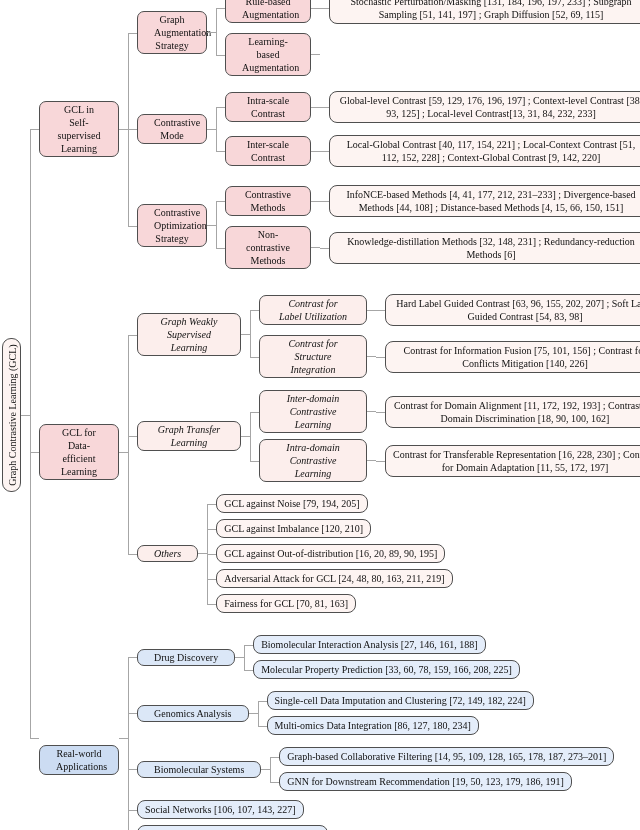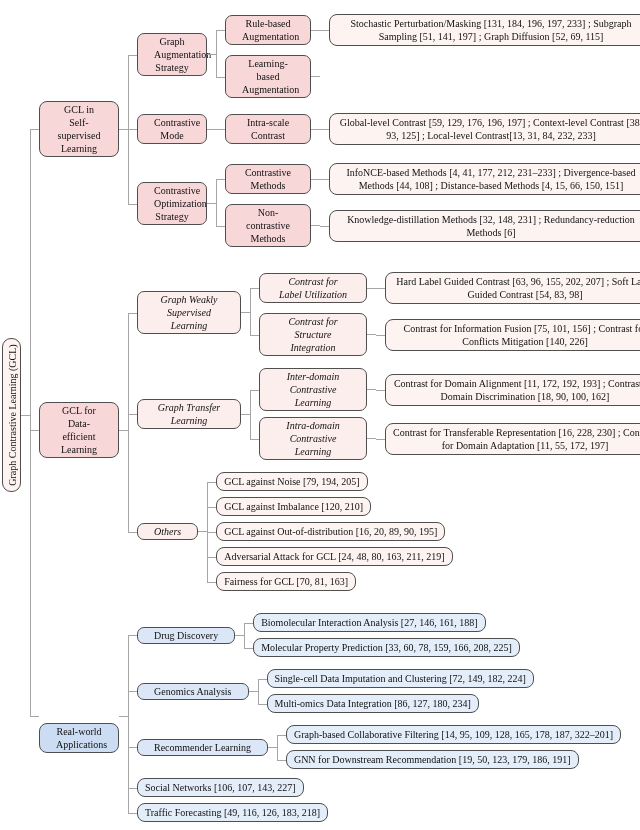--- a/index.html
+++ b/index.html
@@ -25,21 +25,21 @@
   }
   .leaf { border-radius:8px; padding:2px 7px; }
   
   .s-pink       { background:var(--c-pink,#f8d7d9); }
   .s-pink_pale  { background:var(--c-pink_pale,#fceeec);font-style:italic; }
   .s-pink_leaf  { background:var(--c-pink_leaf,#fdf4f2); }
   .s-blue       { background:var(--c-blue,#ccdcf2);margin-top:44px; }
   .s-blue_light { background:var(--c-blue_light,#dbe7f7); }
   .s-blue_leaf  { background:var(--c-blue_leaf,#e4edfa); }
   
-  .d1 { width:80px;border-radius:8px; }
+  .d1 { width:80px; }
   .b0 .d2 { max-width:70px; }
   .b0 .d3 { max-width:86px; }
   .b0 .leaf { max-width:324px; }
   .b1 .d2 { max-width:104px; }
   .b1 .d3 { max-width:108px; }
   .b1 .leaf { max-width:280px; }
   .b2 .leaf { max-width:420px; }
   
   .root-box { width:19px; height:154px; position:relative; border-radius:9px;
     background:var(--c-pink_leaf,#fdf4f2); padding:0; }
@@ -100,20 +100,33 @@
                         <div class="link"></div>
                         <div class="children">
                           <div class="branch">
                             <div class="subtree">
                               <div class="box d4 s-pink_leaf leaf">Global-level Contrast [59, 129, 176, 196, 197] ; Context-level Contrast [38, 93, 125] ; Local-level Contrast[13, 31, 84, 232, 233]</div>
                             </div>
                           </div>
                         </div>
                       </div>
                     </div>
+                    <div class="branch">
+                      <div class="subtree">
+                        <div class="box d3 s-pink">Inter-scale Contrast</div>
+                        <div class="link"></div>
+                        <div class="children">
+                          <div class="branch">
+                            <div class="subtree">
+                              <div class="box d4 s-pink_leaf leaf">Local-Global Contrast [40, 117, 154, 221] ; Local-Context Contrast [51, 112, 152, 228] ; Context-Global Contrast [9, 142, 220]</div>
+                            </div>
+                          </div>
+                        </div>
+                      </div>
+                    </div>
                   </div>
                 </div>
               </div>
               <div class="branch">
                 <div class="subtree">
                   <div class="box d2 s-pink">Contrastive Optimization Strategy</div>
                   <div class="link"></div>
                   <div class="children">
                     <div class="branch">
                       <div class="subtree">
@@ -292,26 +305,26 @@
                     <div class="branch">
                       <div class="subtree">
                         <div class="box d3 s-blue_leaf leaf">Multi-omics Data Integration [86, 127, 180, 234]</div>
                       </div>
                     </div>
                   </div>
                 </div>
               </div>
               <div class="branch">
                 <div class="subtree">
-                  <div class="box d2 s-blue_light">Recommender Learning</div>
-                  <div class="link"></div>
-                  <div class="children">
-                    <div class="branch">
-                      <div class="subtree">
-                        <div class="box d3 s-blue_leaf leaf">Graph-based Collaborative Filtering [14, 95, 109, 128, 165, 178, 187, 322–201]</div>
+                  <div class="box d2 s-blue_light">Biomolecular Systems</div>
+                  <div class="link"></div>
+                  <div class="children">
+                    <div class="branch">
+                      <div class="subtree">
+                        <div class="box d3 s-blue_leaf leaf">Graph-based Collaborative Filtering [14, 95, 109, 128, 165, 178, 187, 273–201]</div>
                       </div>
                     </div>
                     <div class="branch">
                       <div class="subtree">
                         <div class="box d3 s-blue_leaf leaf">GNN for Downstream Recommendation [19, 50, 123, 179, 186, 191]</div>
                       </div>
                     </div>
                   </div>
                 </div>
               </div>

